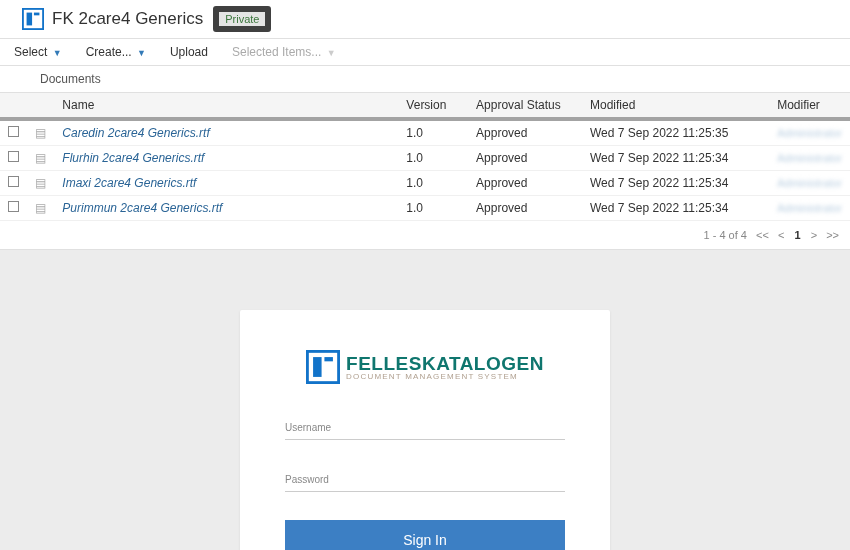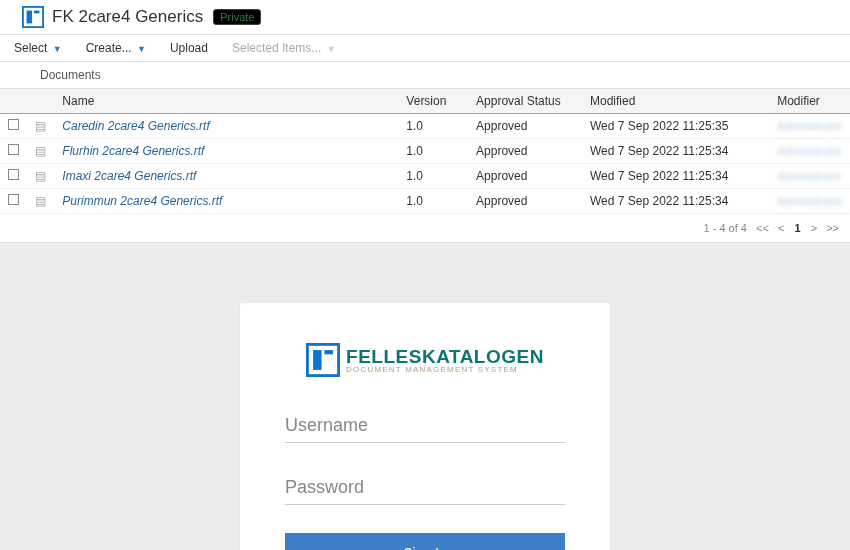--- a/index.html
+++ b/index.html
@@ -1,32 +1,32 @@
 <!DOCTYPE html>
 <html><head>
 <meta charset="utf-8">
 <style>
   * { box-sizing: border-box; margin: 0; padding: 0; }
   body { font-family: "Segoe UI", Arial, sans-serif; font-size: 12px; color: #333; background: #fff; width: 850px; }
   
   .header { display: flex; align-items: center; padding: 6px 22px; border-bottom: 1px solid #e0e0e0; }
   .header-logo { width: 22px; height: 22px; margin-right: 8px; }
   .header-title { font-size: 17px; font-weight: 400; color: #333; }
-  .private-badge { margin-left: 10px; background: #000000; color: #3c763d; border: 1px solid #404040; border-radius: 3px; padding: 1px 6px; font-size: 11px; }
+  .private-badge { margin-left: 10px; background: #e5e5e5; color: #3c763d; border: 6px solid #404040; border-radius: 3px; padding: 1px 6px; font-size: 11px; }
   
   .toolbar { display: flex; align-items: center; padding: 6px 14px; border-bottom: 1px solid #e0e0e0; gap: 24px; }
   .toolbar-item { font-size: 12px; color: #333; cursor: pointer; }
   .toolbar-item.disabled { color: #aaa; cursor: default; }
   .caret { font-size: 9px; color: #337ab7; margin-left: 2px; }
   .caret.disabled { color: #ccc; }
   
   .breadcrumb { padding: 6px 40px; font-size: 12px; color: #555; }
   
   .table { width: 100%; border-collapse: collapse; }
-  .table th { text-align: left; font-weight: 400; font-size: 12px; padding: 5px 8px; background: #f5f5f5; border-top: 1px solid #e0e0e0; border-bottom: 1px solid #a3a3a3; }
+  .table th { text-align: left; font-weight: 400; font-size: 12px; padding: 5px 8px; background: #f5f5f5; border-top: 1px solid #e0e0e0; border-bottom: 4px solid #a3a3a3; }
   .table td { padding: 5px 8px; border-bottom: 1px solid #f0f0f0; font-size: 12px; }
   .col-check { width: 24px; }
   .col-icon { width: 24px; }
   .col-name { width: 350px; }
   .col-version { width: 70px; }
   .col-status { width: 115px; }
   .col-modified { width: 190px; }
   .col-modifier { width: 80px; }
   .doc-link { color: #2a6496; text-decoration: none; font-style: italic; }
   .folder-icon { color: #aaa; }
@@ -37,21 +37,21 @@
   .pagination .page-current { color: #333; font-weight: bold; margin: 0 4px; }
   .pagination span { margin: 0 3px; }
   
   .login-bg { background: #ececec; padding: 60px 0 0 0; display: flex; justify-content: center; height: 335px; }
   .login-card { background: #fff; width: 370px; padding: 40px 45px 0 45px; border-radius: 2px; box-shadow: 0 1px 3px rgba(0,0,0,0.08); }
   .login-logo-row { display: flex; align-items: center; justify-content: center; margin-bottom: 32px; }
   .login-logo-icon { width: 34px; height: 34px; margin-right: 6px; }
   .login-logo-text { line-height: 1; }
   .login-brand { font-size: 19px; font-weight: 700; color: #0f766e; letter-spacing: 0.5px; }
   .login-sub { font-size: 8px; color: #b0a090; letter-spacing: 1.2px; }
-  .login-field { width: 100%; border: none; border-bottom: 1px solid #ccc; padding: 6px 0; margin-bottom: 28px; font-size: 18px; color: #666; outline: none; }
+  .login-field { width: 100%; border: none; border-bottom: 1px solid #ccc; padding: 6px 0; margin-bottom: 28px; font-size: 10px; color: #666; outline: none; }
   .login-field::placeholder { color: #888; }
   .signin-btn { width: 100%; background: #3c7fc4; color: #fff; border: none; padding: 12px; font-size: 14px; cursor: pointer; }
 </style>
 </head>
 <body>
 
 <div class="header">
   <svg class="header-logo" viewBox="0 0 24 24">
     <rect x="1" y="1" width="22" height="22" fill="none" stroke="#1273c9" stroke-width="2"></rect>
     <rect x="5" y="5" width="6" height="14" fill="#1273c9"></rect>

